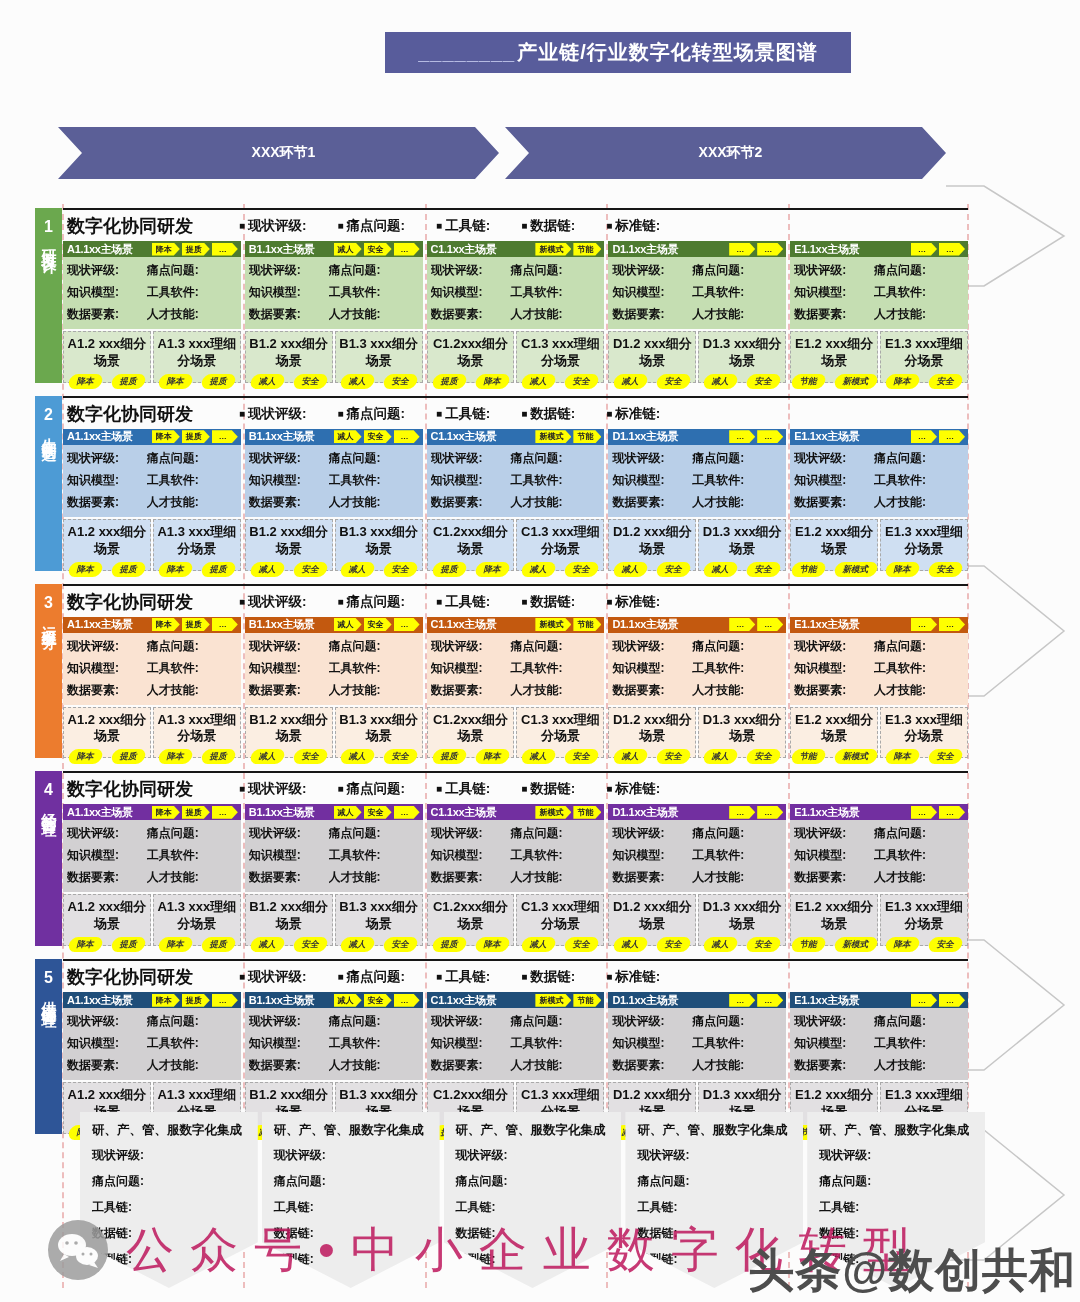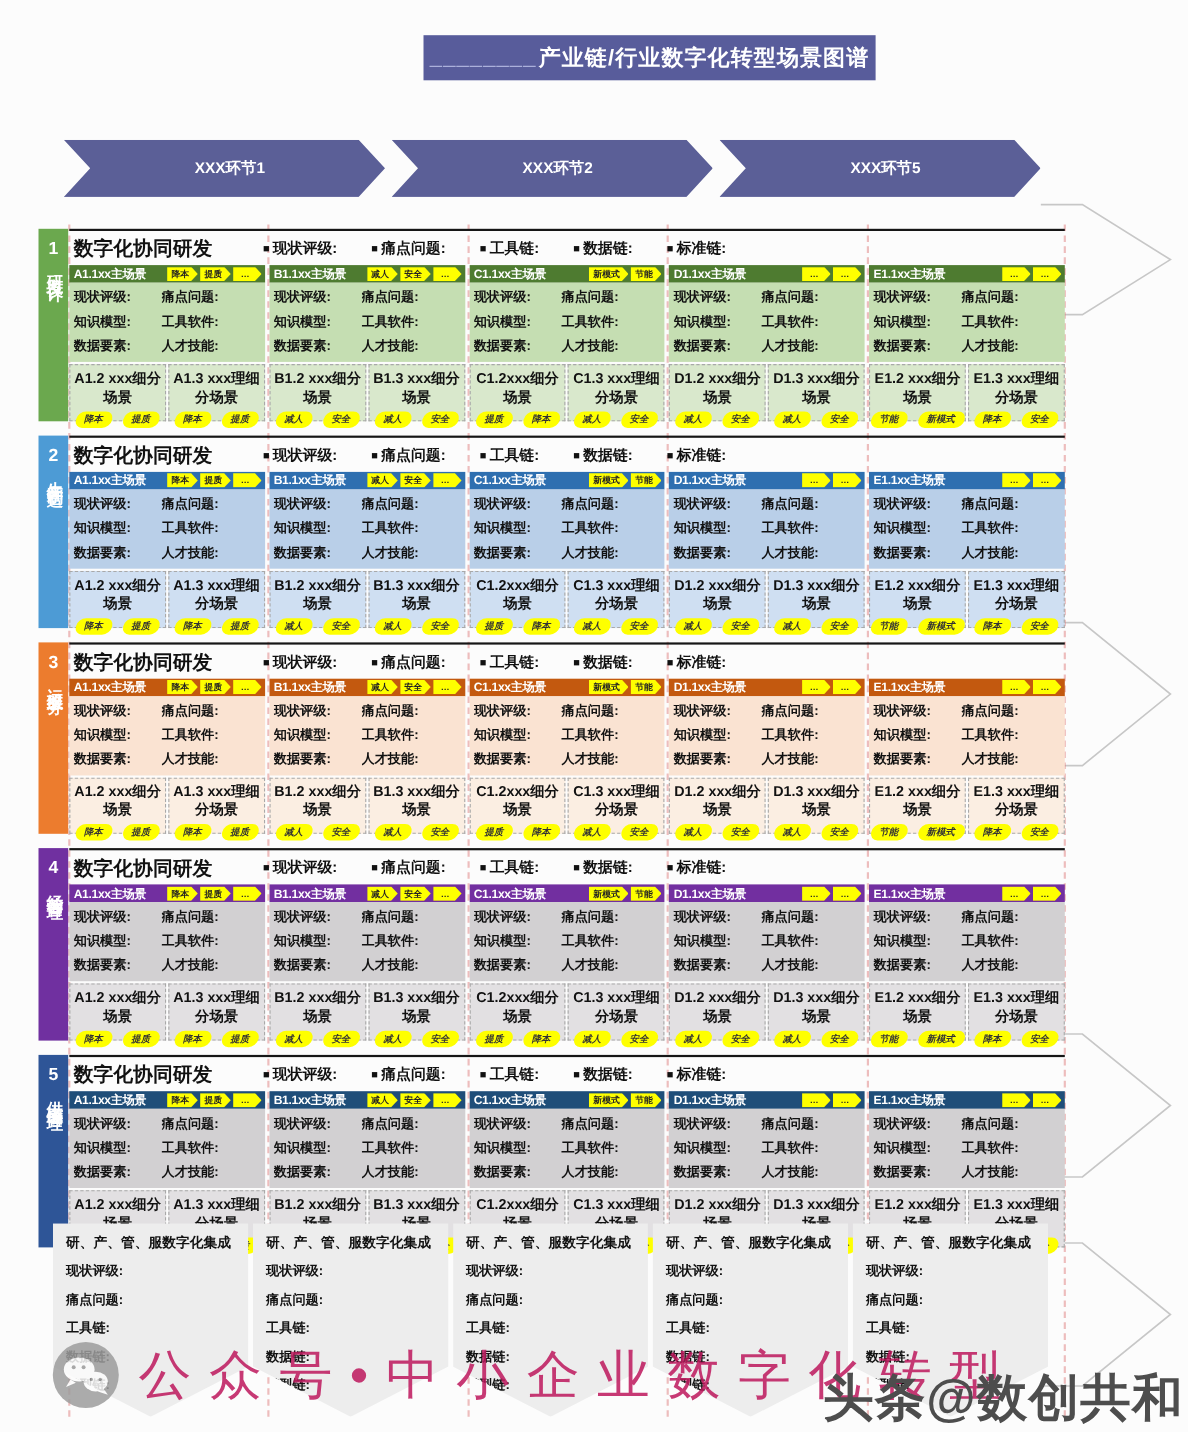--- a/index.html
+++ b/index.html
@@ -3,21 +3,21 @@
 <meta charset="utf-8">
 <style>
   html,body{margin:0;padding:0;}
   .page{
     position:relative; width:1080px; height:1302px; overflow:hidden;
     background:#fcfcfc; font-family:"Liberation Sans","DejaVu Sans",sans-serif;
     color:#111;
   }
   
   .title-bar{
-    position:absolute; left:385px; top:32px; width:411px; height:41px;
+    position:absolute; left:385px; top:32px; width:466px; height:41px;
     background:var(--titlebar); color:#fff; font-weight:bold; font-size:20px;
     display:flex; align-items:center; justify-content:center; letter-spacing:1px;
   }
   .title-bar .blank{ color:#ccd2f4; margin-right:2px; font-weight:bold; }
   
   .chevrons{
     position:absolute; left:58px; top:127px; width:888px; height:52px;
     display:flex; gap:6px;
   }
   .chevron{
@@ -84,21 +84,21 @@
   .sbadges{
     position:absolute; bottom:-7px; left:0; right:0;
     display:flex; justify-content:center; gap:10px;
   }
   .sbadge{
     background:var(--badge); color:#333; font-weight:bold; font-size:8.5px;
     padding:1.5px 8px; border-radius:8px; transform:skewX(-14deg); white-space:nowrap;
   }
   
   .integration{
-    position:absolute; left:48px; top:1112px; width:905px; z-index:1;
+    position:absolute; left:80px; top:1112px; width:905px; z-index:1;
     display:grid; grid-template-columns:repeat(5,1fr); column-gap:4px;
   }
   .pennant{
     background:#ededed; height:176px; padding:10px 12px 0; box-sizing:border-box;
     clip-path:polygon(0 0,100% 0,100% 74%,50% 100%,0 74%);
   }
   .p-title{ font-weight:bold; font-size:12.5px; margin-bottom:8px; white-space:nowrap; }
   .p-field{ font-weight:bold; font-size:12px; margin-bottom:9px; }
   
   .wm{
@@ -125,23 +125,20 @@
       <div class="chevron">
         <span>XXX环节1</span>
       </div>
 
       <div class="chevron">
         <span>XXX环节2</span>
       </div>
 
 
 
-      <div class="chevron">
-        <span>XXX环节5</span>
-      </div>
     </div>
 
   <svg class="deco" style="top:178px" width="130" height="116">
     <path d="M0 8 H38 L118 58 L38 108 H0" fill="none" stroke="#c7c7c7" stroke-width="1.5"></path>
   </svg>
   <svg class="deco" style="top:556px" width="130" height="150">
     <path d="M0 10 H38 L118 75 L38 140 H0" fill="none" stroke="#c7c7c7" stroke-width="1.5"></path>
   </svg>
   <svg class="deco" style="top:930px" width="130" height="150">
     <path d="M0 10 H38 L118 75 L38 140 H0" fill="none" stroke="#c7c7c7" stroke-width="1.5"></path>

